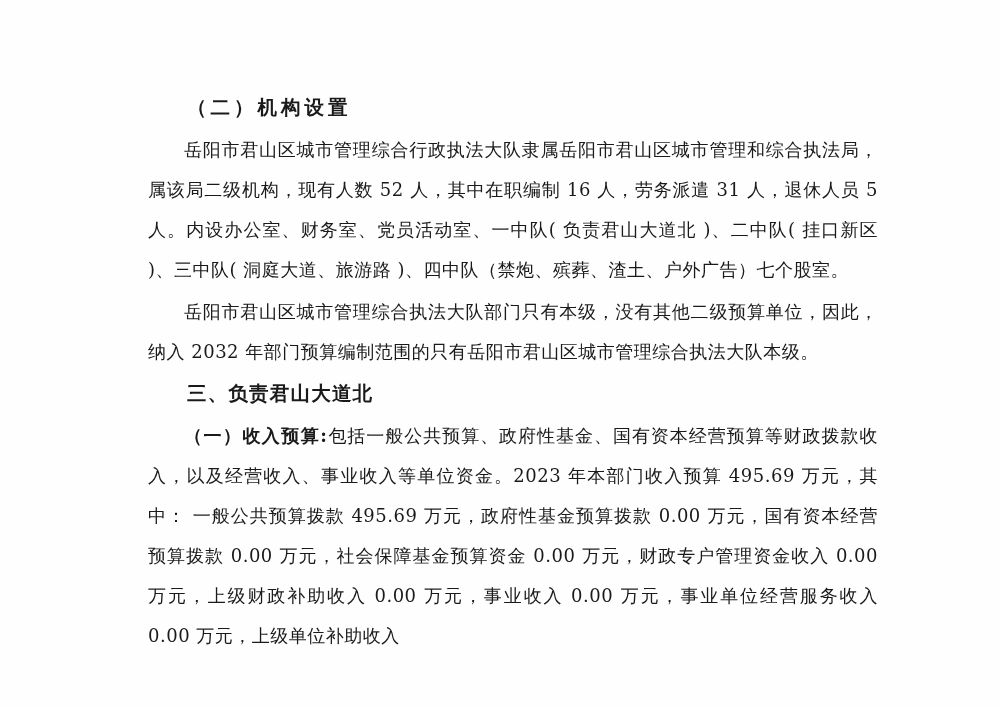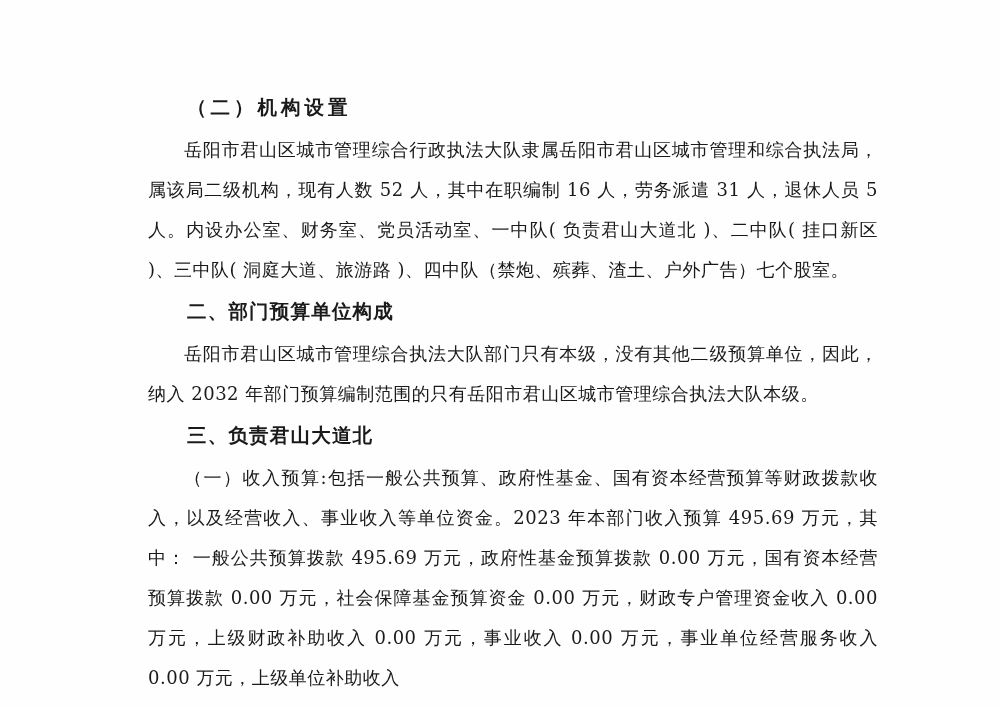--- a/index.html
+++ b/index.html
@@ -42,35 +42,34 @@
     font-weight: bold;
     letter-spacing: 1.2px;
   }
   .heading.spaced {
     letter-spacing: 4px;
   }
   p.para.lead-bold {
     font-weight: normal;
   }
   .inline-bold {
-    font-weight: normal;
+    font-weight: bold;
     letter-spacing: 1px;
   }
 </style>
 </head>
 <body>
 
 <div class="page">
   <div class="doc-body">
 
     <p class="heading spaced">（二）机构设置</p>
 
     <p class="para">岳阳市君山区城市管理综合行政执法大队隶属岳阳市君山区城市管理和综合执法局，属该局二级机构，现有人数 52 人，其中在职编制 16 人，劳务派遣 31 人，退休人员 5 人。内设办公室、财务室、党员活动室、一中队( 负责君山大道北 )、二中队( 挂口新区 )、三中队( 洞庭大道、旅游路 )、四中队（禁炮、殡葬、渣土、户外广告）七个股室。</p>
 
-    <p class="heading">二、部门预算单位构成</p>
 
     <p class="para">岳阳市君山区城市管理综合执法大队部门只有本级，没有其他二级预算单位，因此，纳入 2032 年部门预算编制范围的只有岳阳市君山区城市管理综合执法大队本级。</p>
 
     <p class="heading">三、负责君山大道北</p>
 
     <p class="para lead-bold"><span class="inline-bold">（一）收入预算:</span><span>包括一般公共预算、政府性基金、国有资本经营预算等财政拨款收入，以及经营收入、事业收入等单位资金。2023 年本部门收入预算 495.69 万元，其中： 一般公共预算拨款 495.69 万元，政府性基金预算拨款 0.00 万元，国有资本经营预算拨款 0.00 万元，社会保障基金预算资金 0.00 万元，财政专户管理资金收入 0.00 万元，上级财政补助收入 0.00 万元，事业收入 0.00 万元，事业单位经营服务收入 0.00 万元，上级单位补助收入</span></p>
 
   </div>
 </div>
 

